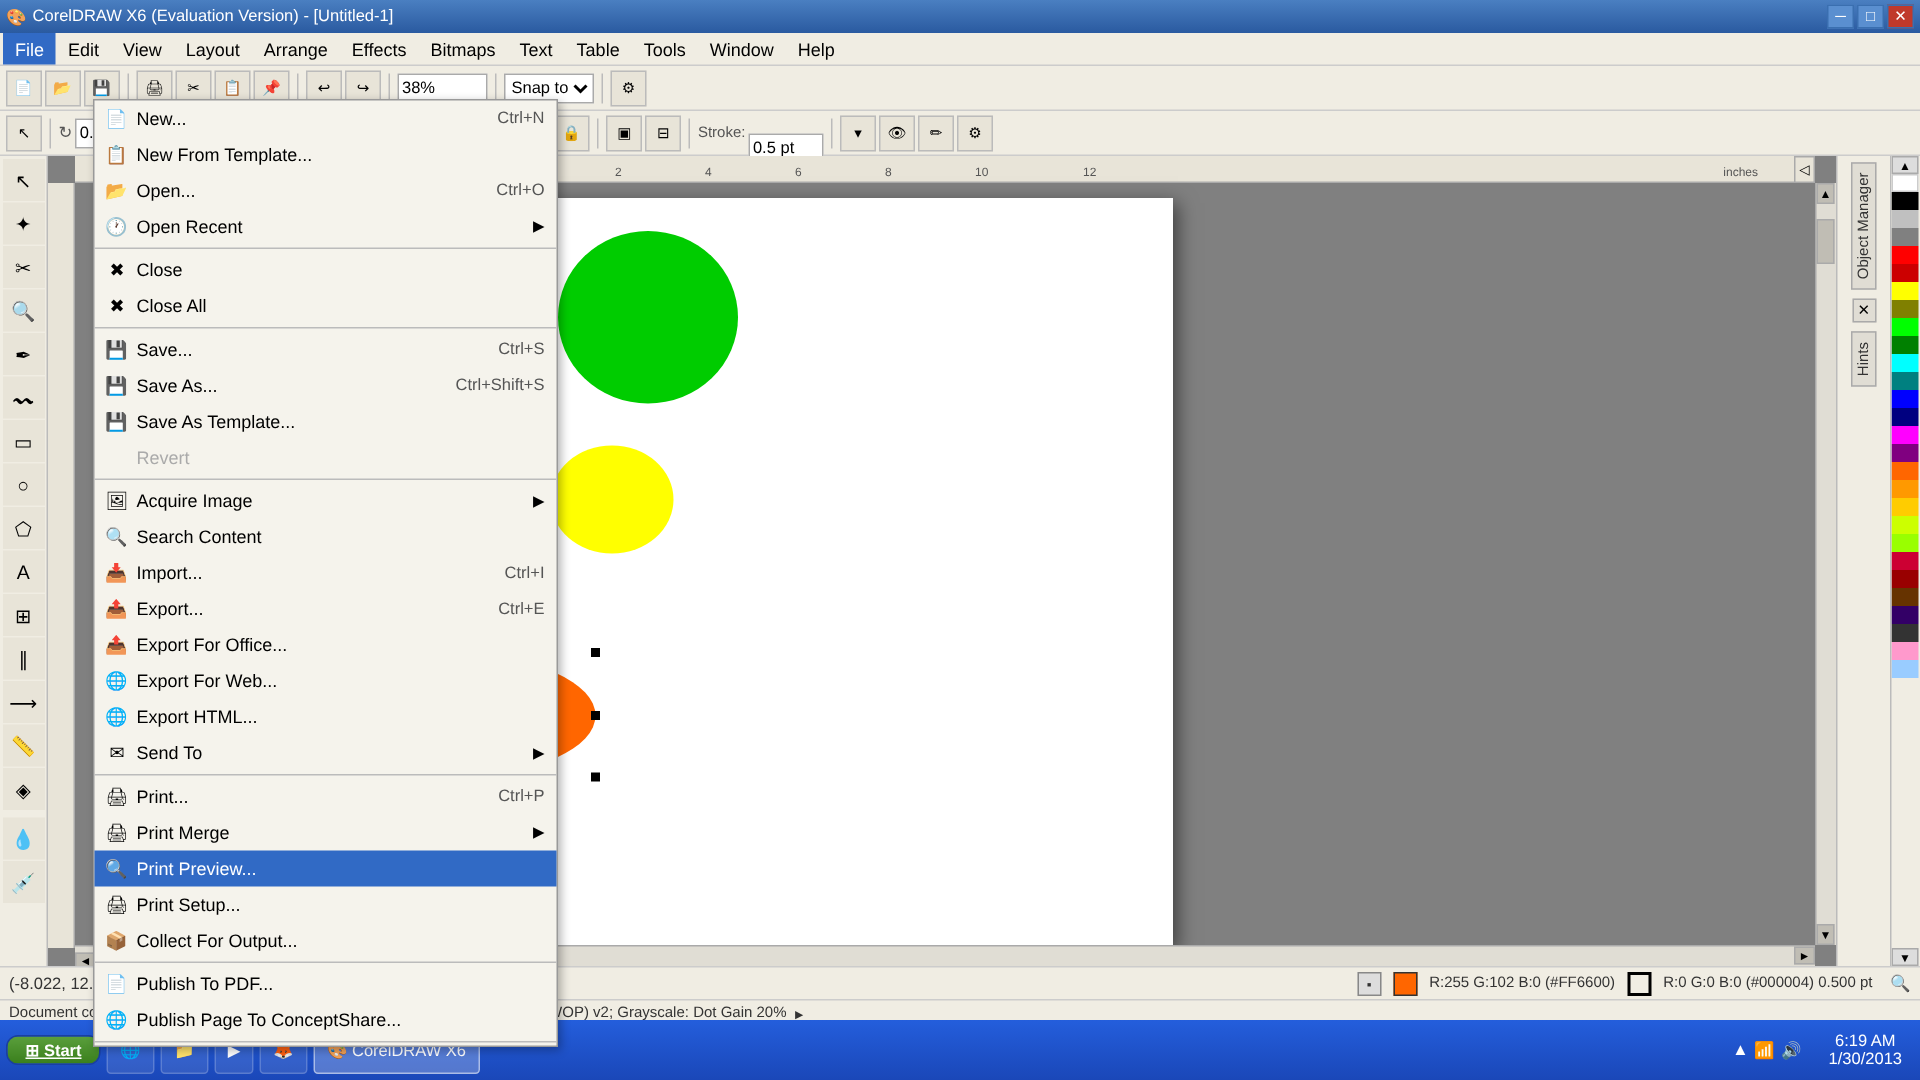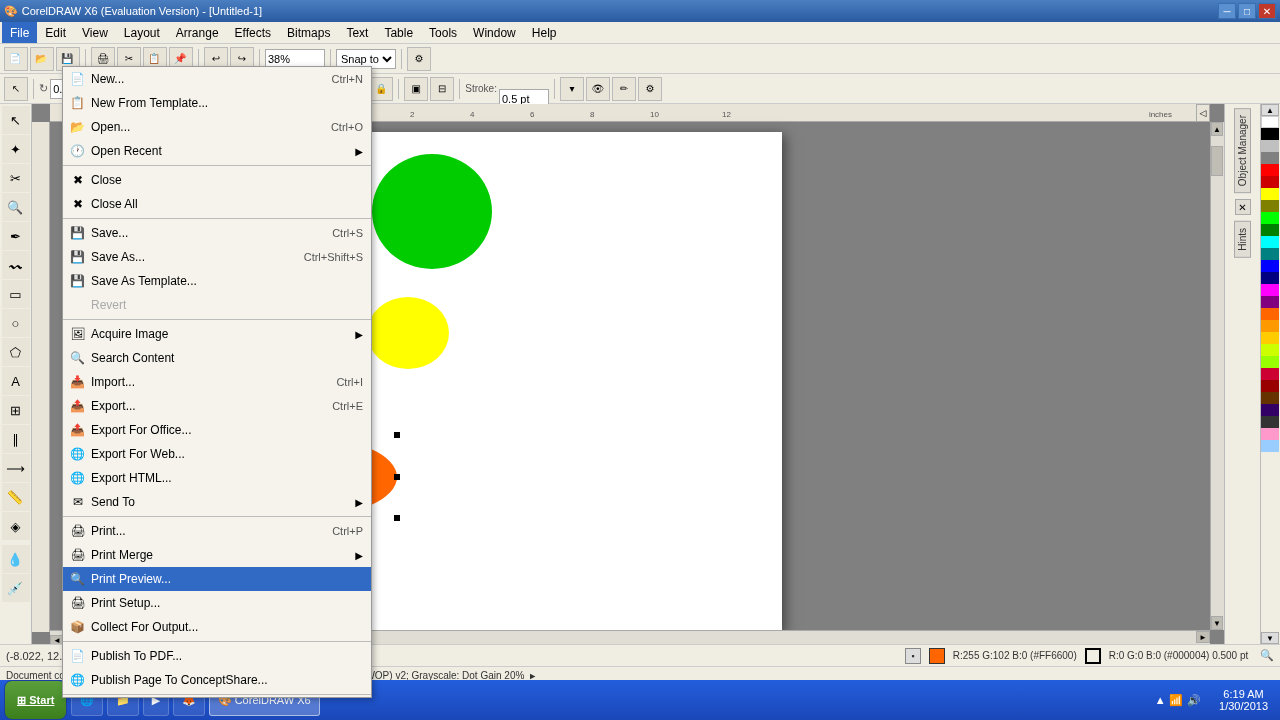--- a/index.html
+++ b/index.html
@@ -508,21 +508,21 @@
   <span style="font-size:10px;">R:0 G:0 B:0 (#000004)  0.500 pt</span>
   <div style="margin-left:4px;cursor:pointer;">🔍</div>
 </div>
 
 <div id="statusbar2" style="height:18px;background:#f0ede3;border-top:1px solid #ccc;display:flex;align-items:center;font-size:10px;color:#333;padding:0 6px;">
   <span>Document color profiles: RGB: sRGB IEC61966-2.1; CMYK: U.S. Web Coated (SWOP) v2; Grayscale: Dot Gain 20%</span>
   <span style="margin-left:4px;cursor:pointer;font-size:9px;">►</span>
 </div>
 
 <div class="taskbar" style="position:fixed;bottom:0;left:0;right:0;height:40px;background:linear-gradient(to bottom,#245edc,#1a47b8);display:flex;align-items:center;padding:0 4px;gap:4px;">
-  <div class="taskbar-btn start-btn" style="background:linear-gradient(to bottom,#5a9f3c,#3a7f1c);border-radius:8px;padding:0 12px;font-weight:bold;color:white;height:40px;display:flex;align-items:center;text-decoration:underline;">⊞ Start</div>
+  <div class="taskbar-btn start-btn" style="background:linear-gradient(to bottom,#5a9f3c,#3a7f1c);border-radius:8px;padding:0 12px;font-weight:bold;color:white;height:20px;display:flex;align-items:center;text-decoration:underline;">⊞ Start</div>
   <div class="taskbar-btn" style="color:white;height:32px;display:flex;align-items:center;padding:0 8px;background:rgba(255,255,255,0.1);border:1px solid rgba(255,255,255,0.2);border-radius:3px;">🌐</div>
   <div class="taskbar-btn" style="color:white;height:32px;display:flex;align-items:center;padding:0 8px;background:rgba(255,255,255,0.1);border:1px solid rgba(255,255,255,0.2);border-radius:3px;">📁</div>
   <div class="taskbar-btn" style="color:white;height:32px;display:flex;align-items:center;padding:0 8px;background:rgba(255,255,255,0.1);border:1px solid rgba(255,255,255,0.2);border-radius:3px;">▶</div>
   <div class="taskbar-btn" style="color:white;height:32px;display:flex;align-items:center;padding:0 8px;background:rgba(255,255,255,0.1);border:1px solid rgba(255,255,255,0.2);border-radius:3px;">🦊</div>
   <div class="taskbar-btn" style="color:white;height:32px;display:flex;align-items:center;padding:0 8px;background:rgba(255,255,255,0.25);border:1px solid rgba(255,255,255,0.5);border-radius:3px;">🎨 CorelDRAW X6</div>
   <div style="flex:1;"></div>
   <div class="sys-tray" style="display:flex;align-items:center;gap:4px;padding:0 6px;color:white;font-size:11px;">
     <span style="cursor:pointer;">▲</span>
     <span style="cursor:pointer;">📶</span>
     <span style="cursor:pointer;">🔊</span>

